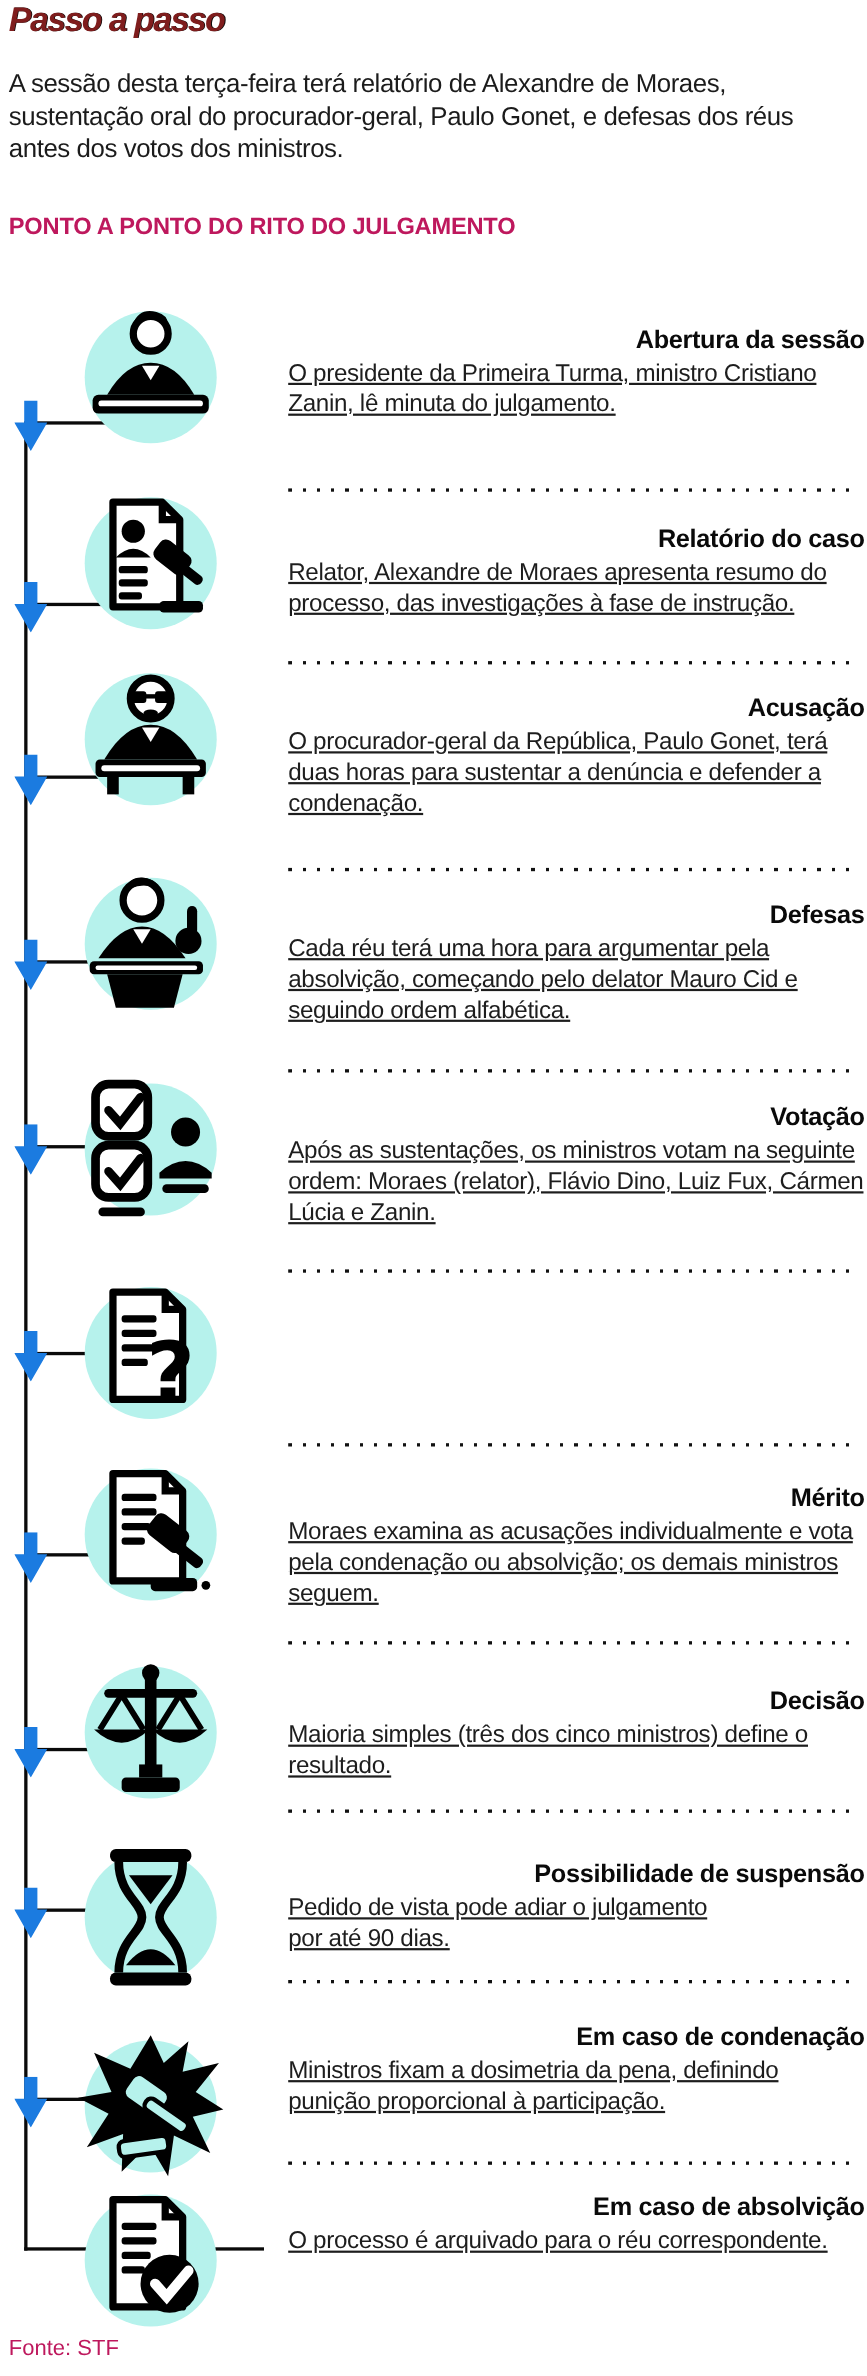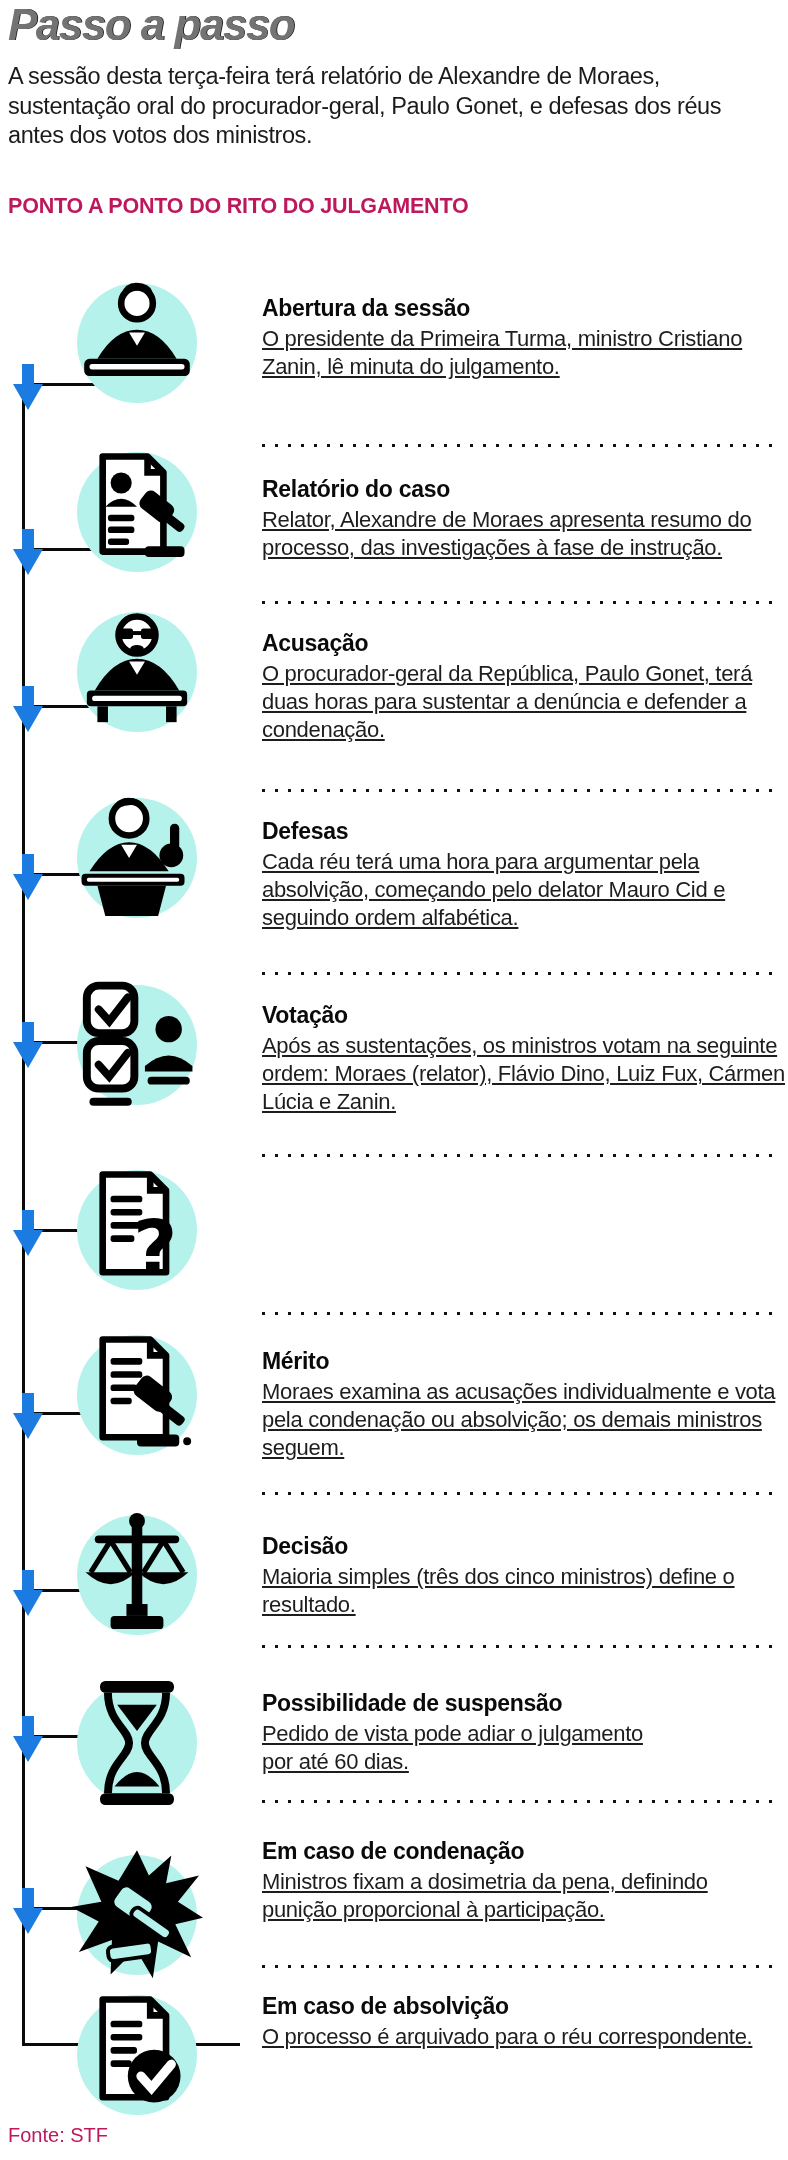--- a/index.html
+++ b/index.html
@@ -1,33 +1,33 @@
 <!DOCTYPE html>
 <html><head>
 <meta charset="utf-8">
 <style>
   html,body{margin:0;padding:0;background:#fff;}
   body{width:788px;height:2160px;position:relative;overflow:hidden;
        font-family:"Liberation Sans",sans-serif;color:#111;}
   .canvas{position:absolute;inset:0;}
   .page-title{position:absolute;left:8px;top:0px;margin:0;
-    font-size:44px;font-weight:bold;font-style:italic;letter-spacing:-1.5px;
-    color:#737373;text-shadow:0.7px 0 0 #0a0a0a;text-align:right;}
+    font-size:31px;font-weight:bold;font-style:italic;letter-spacing:-1.5px;
+    color:#7f1d1d;text-shadow:0.7px 0 0 #0a0a0a;text-align:right;}
   .intro{position:absolute;left:8px;top:62px;width:715px;margin:0;
     font-size:23.5px;line-height:1.26;letter-spacing:-0.4px;color:#1b1b1b;}
   .section-header{position:absolute;left:8px;top:194px;margin:0;
     font-size:21.5px;font-weight:bold;letter-spacing:-0.2px;color:#be185d;}
   .source{position:absolute;left:8px;top:2124px;font-size:20px;color:#be185d;}
   #timeline{position:absolute;inset:0;}
   .rail{position:absolute;background:#0a0a0a;}
   .step-circle{position:absolute;width:120px;height:120px;border-radius:50%;
     left:77px;}
   .step-circle svg{position:absolute;left:-6px;top:-6px;width:132px;height:132px;overflow:visible;}
   .step-text-block{position:absolute;left:262px;width:524px;}
-  .step-title{font-size:23px;font-weight:bold;letter-spacing:-0.3px;margin:0 0 3px 0;color:#0a0a0a;}
+  .step-title{font-size:23px;font-weight:bold;letter-spacing:-0.3px;margin:0 0 3px 0;color:#0a0a0a;text-align:right;}
   .step-body{font-size:22px;line-height:1.28;letter-spacing:-0.3px;margin:0;color:#1d1d1d;white-space:pre-line;text-decoration:underline;}
   .sep{position:absolute;left:262px;width:518px;height:3px;
     background:repeating-linear-gradient(to right,#111 0 3px,transparent 3px 13px);}
   .arrow{position:absolute;left:13px;width:30px;height:46px;}
 </style>
 </head>
 <body>
 
 <div class="canvas">
   <h1 class="page-title">Passo a passo</h1>
@@ -219,21 +219,21 @@
           <rect x="22" y="3" width="56" height="9" rx="4" fill="#000"></rect>
           <rect x="22" y="88" width="56" height="9" rx="4" fill="#000"></rect>
           <path d="M28 12 C28 34 44 40 44 50 C44 60 28 66 28 88 M72 12 C72 34 56 40 56 50 C56 60 72 66 72 88" stroke="#000" stroke-width="6" fill="none"></path>
           <path d="M35 21 h30 l-15 20 z" fill="#000"></path>
           <path d="M33 83 q17 -22 34 0 z" fill="#000"></path>
         </svg>
       </div>
       <div class="step-text-block" style="top: 1690px;">
         <h3 class="step-title">Possibilidade de suspensão</h3>
         <p class="step-body">Pedido de vista pode adiar o julgamento
-por até 60 dias.</p>
+por até 90 dias.</p>
       </div>
       <div class="sep" style="top: 1800px;"></div>
       <div class="rail" style="left: 24px; top: 1907px; width: 72px; height: 3px;"></div>
       <div class="arrow" style="top: 1888px;"><svg viewBox="0 0 30 46" width="30" height="46">
           <path d="M9 0 h12 v20 h9 L15 46 L0 20 h9 z" fill="#1b7be0"></path>
         </svg></div>
       <div class="step-circle" style="top: 1855px; background: rgb(182, 242, 236);">
         <svg viewBox="0 0 100 100">
           <polygon points="50,1 59,20 76,5 72,26 97,20 81,40 100,52 79,57 91,82 66,70 62,98 49,76 30,95 31,69 6,78 21,55 0,44 23,40 11,13 36,24" fill="#000"></polygon>
           <rect x="32" y="32" width="30" height="20" rx="6" fill="#b6f2ec" stroke="#000" stroke-width="3" transform="rotate(35 47 42)"></rect>

